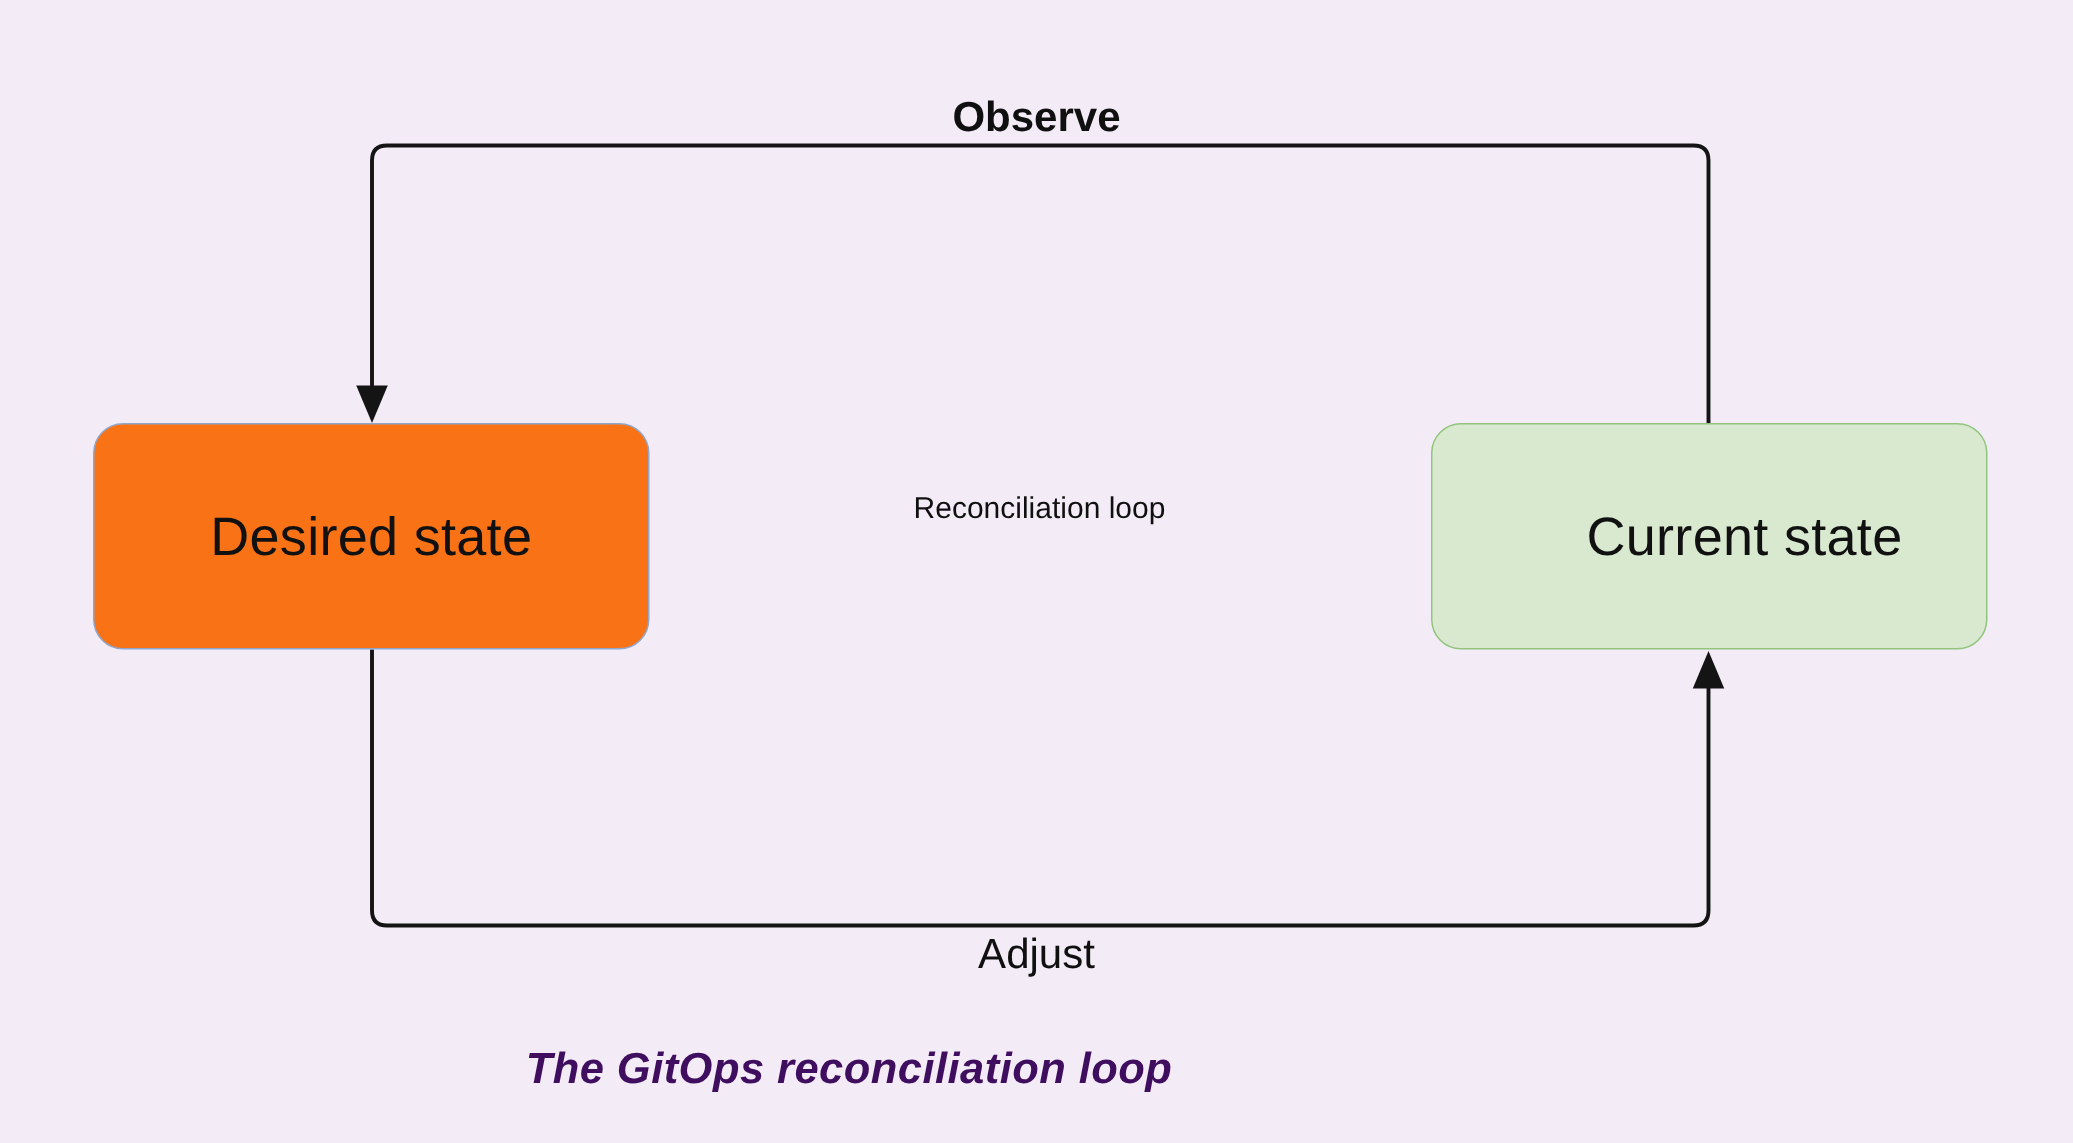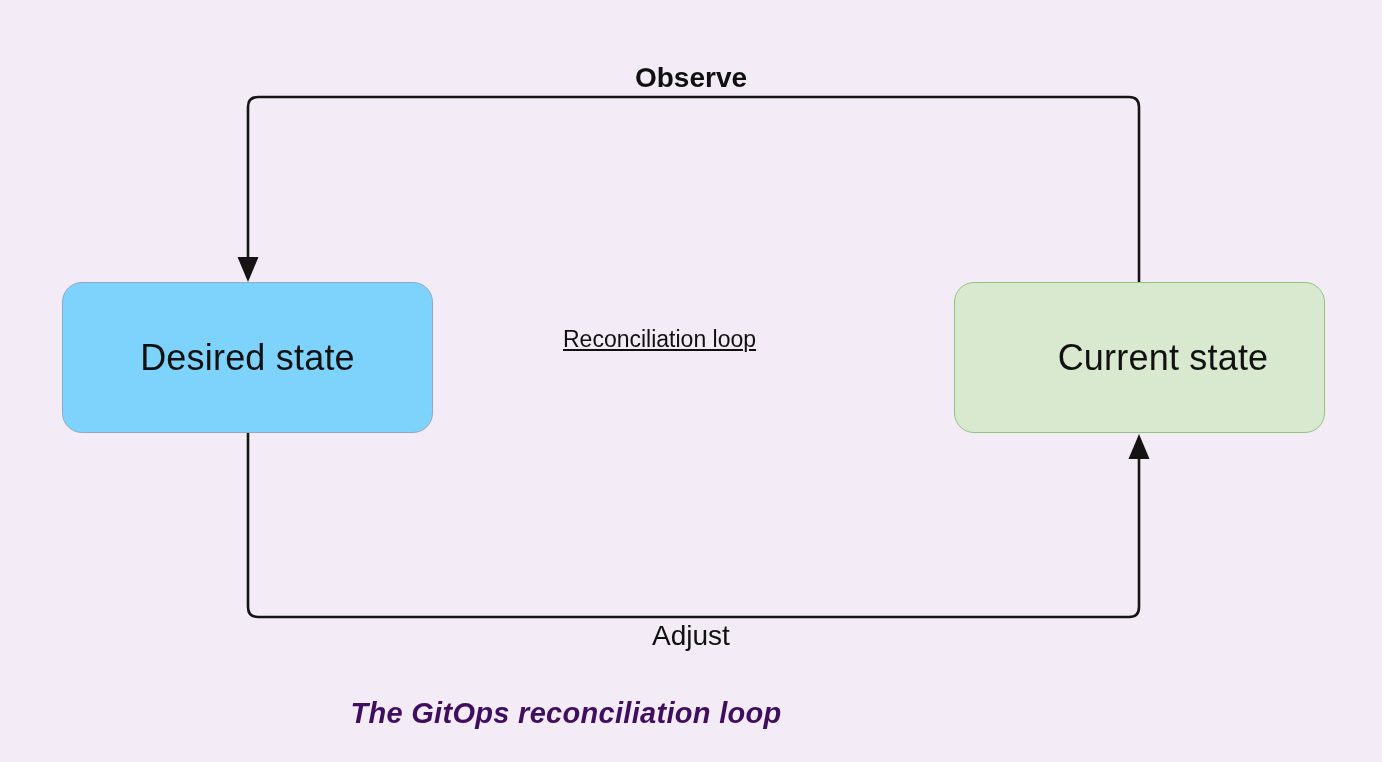--- a/index.html
+++ b/index.html
@@ -33,21 +33,21 @@
     display: flex;
     align-items: center;
     justify-content: center;
     box-sizing: border-box;
     font-size: 36px;
     color: #111111;
     letter-spacing: 0.2px;
   }
   .node-desired {
     left: 62px;
-    background: #7dd3fc;
+    background: #f97316;
     border: 1.5px solid #90a7cd;
   }
   .node-current {
     left: 954px;
     background: #d8e9d0;
     border: 1.5px solid #92c47d;
     padding-left: 47px;
   }
   .edge-label {
     position: absolute;
@@ -57,24 +57,24 @@
     font-size: 28px;
     color: #101010;
   }
   .edge-label-observe { top: 62px; font-weight: bold; }
   .edge-label-adjust  { top: 620px; }
   .center-label {
     position: absolute;
     left: 563px;
     top: 318px;
     width: 260px;
-    font-size: 23px;
+    text-align: center;
+    font-size: 20px;
     line-height: 43px;
     color: #101010;
-    text-decoration: underline;
   }
   .caption {
     position: absolute;
     left: 0;
     top: 697px;
     width: 1132px;
     text-align: center;
     font-size: 29px;
     font-style: italic;
     font-weight: 700;

